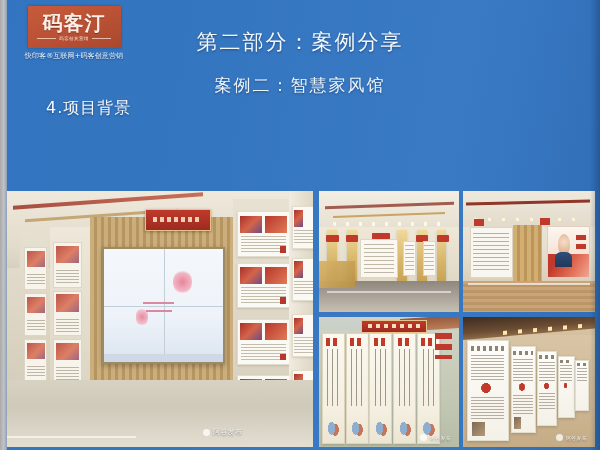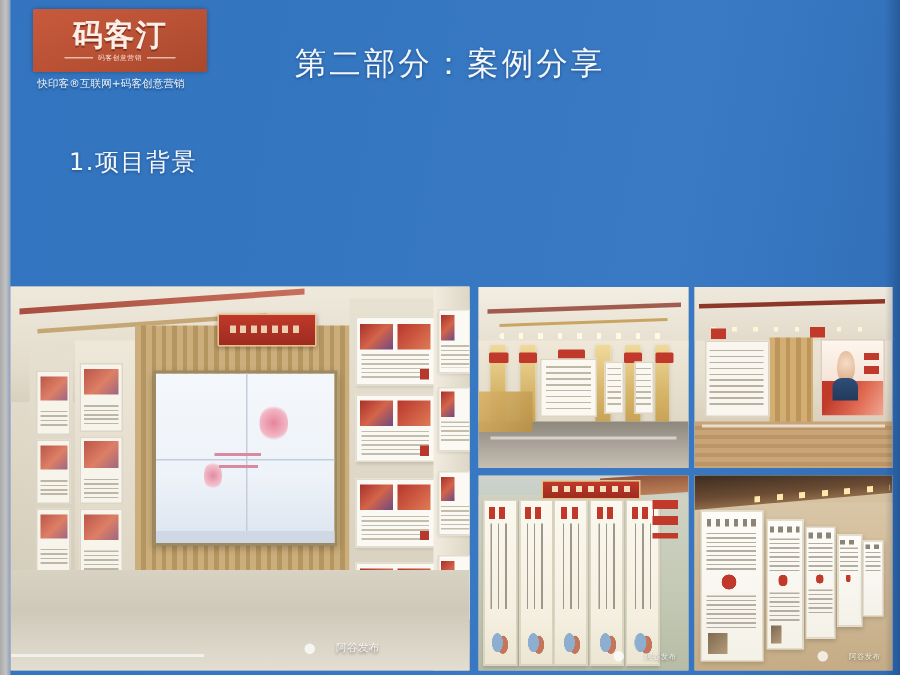--- a/index.html
+++ b/index.html
@@ -18,21 +18,21 @@
     background:linear-gradient(90deg,#a9a9a9 0%,#c3c3c3 55%,#8c9fbb 100%);
   }
   .edge-shadow-r{
     position:absolute;right:0;top:0;width:10px;height:450px;
     background:linear-gradient(90deg,rgba(20,50,95,0) 0%,rgba(18,48,92,.35) 100%);
   }
 
   
   .logo-wrap{position:absolute;left:22px;top:6px;width:104px;}
   .logo-box{
-    width:116px;height:42px;margin:0 auto;
+    width:93px;height:42px;margin:0 auto;
     background:linear-gradient(160deg,#c75a3c 0%,#bb5235 48%,#a9482d 100%);
     border-radius:1px;
     display:flex;flex-direction:column;align-items:center;justify-content:center;
     box-shadow:0 0 3px rgba(0,0,0,.28);
   }
   .logo-main{
     color:#fdeee7;font-size:20px;line-height:20px;letter-spacing:1px;
     font-weight:700;font-family:"DejaVu Sans","Liberation Sans",sans-serif;
     text-shadow:0 1px 0 rgba(90,30,15,.55);
   }
@@ -225,21 +225,21 @@
     background:repeating-linear-gradient(180deg,#b5aea0 0 1px,transparent 1px 3px);}
   .panel .tx2{position:absolute;left:8%;top:56%;width:84%;height:24%;
     background:repeating-linear-gradient(180deg,#b5aea0 0 1px,transparent 1px 3px);}
   .panel .red{position:absolute;left:32%;top:41%;width:26%;height:12%;border-radius:50%;
     background:radial-gradient(circle,#c0392b 0 62%,transparent 66%);}
   .panel .ph{position:absolute;left:10%;bottom:4%;width:32%;height:14%;
     background:linear-gradient(135deg,#7d6a52,#b59a79);}
 
   
   .watermark{
-    position:absolute;display:flex;align-items:center;gap:14px;
+    position:absolute;display:flex;align-items:center;gap:3px;
     color:rgba(255,255,255,.82);font-size:7px;letter-spacing:.3px;
     text-shadow:0 1px 2px rgba(0,0,0,.45);pointer-events:none;
   }
   .watermark .wm-dot{
     width:7px;height:7px;border-radius:50%;
     background:rgba(255,255,255,.75);flex:0 0 auto;
   }
   .wm-main{left:196px;bottom:10px;}
   .wm-br{right:8px;bottom:6px;font-size:5px;}
   .wm-br2{right:8px;bottom:6px;font-size:5px;}
@@ -257,21 +257,22 @@
       <div class="logo-sub-line">
         <span class="bar"></span>
         <span class="txt">码客创意营销</span>
         <span class="bar"></span>
       </div>
     </div>
     <div class="logo-tag">快印客®互联网+码客创意营销</div>
   </div>
 
   <div class="title-main">第二部分：案例分享</div>
-  <div class="section-h">1.项目背景</div>
+  <div class="title-sub">案例二：智慧家风馆</div>
+  <div class="section-h">4.项目背景</div>
 
   <div class="photos">
 
     <div class="ph ph-main">
       <div class="hall">
         <div class="ceil"></div>
         <div class="ceil-red"></div>
         <div class="ceil-red2"></div>
 
         <div class="lwall"></div>

